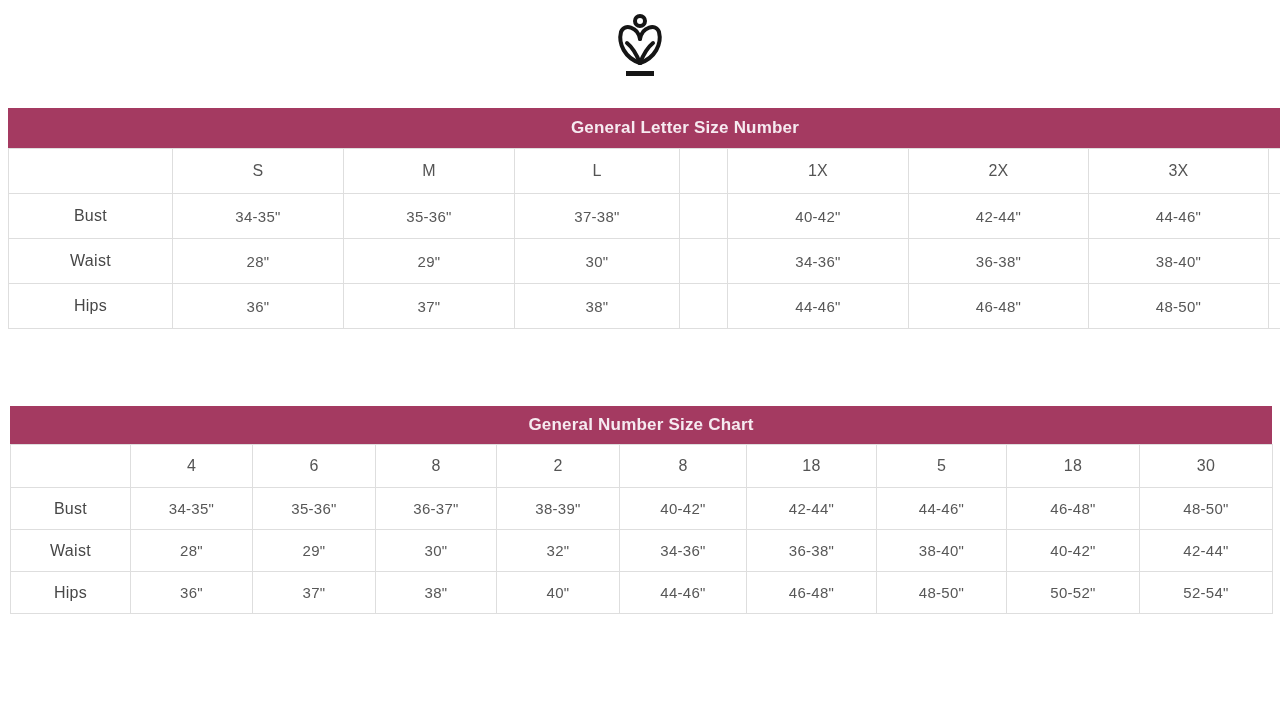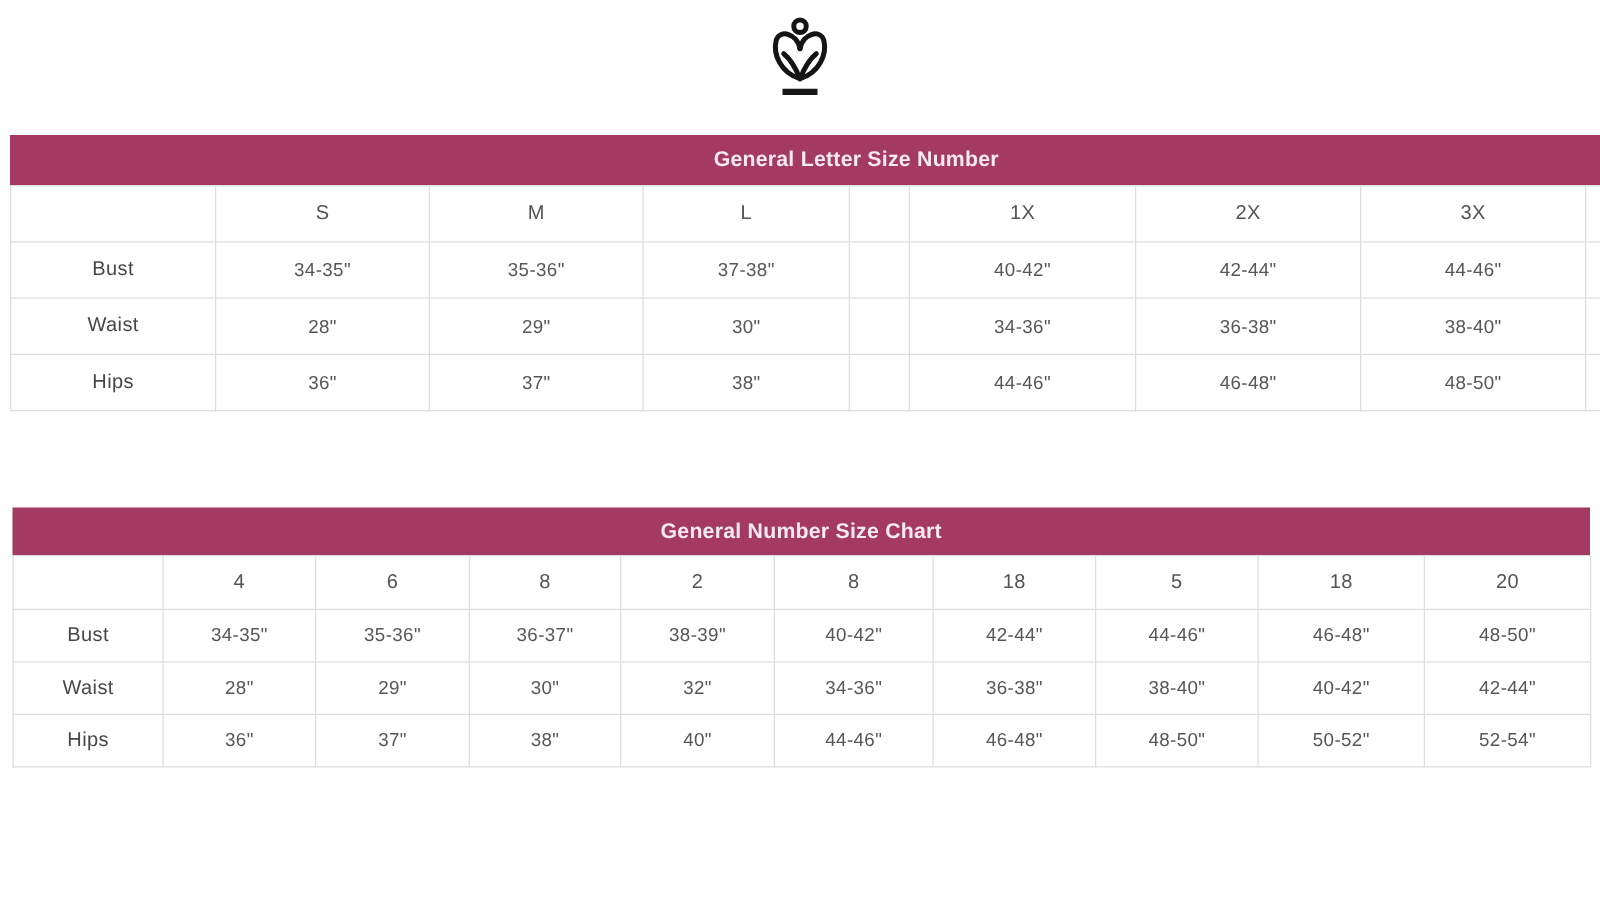--- a/index.html
+++ b/index.html
@@ -162,21 +162,21 @@
         <tr>
           <th></th>
           <th>4</th>
           <th>6</th>
           <th>8</th>
           <th>2</th>
           <th>8</th>
           <th>18</th>
           <th>5</th>
           <th>18</th>
-          <th>20</th>
+          <th>30</th>
         </tr>
       </thead>
       <tbody>
         <tr>
           <th scope="row">Bust</th>
           <td>34-35"</td>
           <td>35-36"</td>
           <td>36-37"</td>
           <td>38-39"</td>
           <td>40-42"</td>

